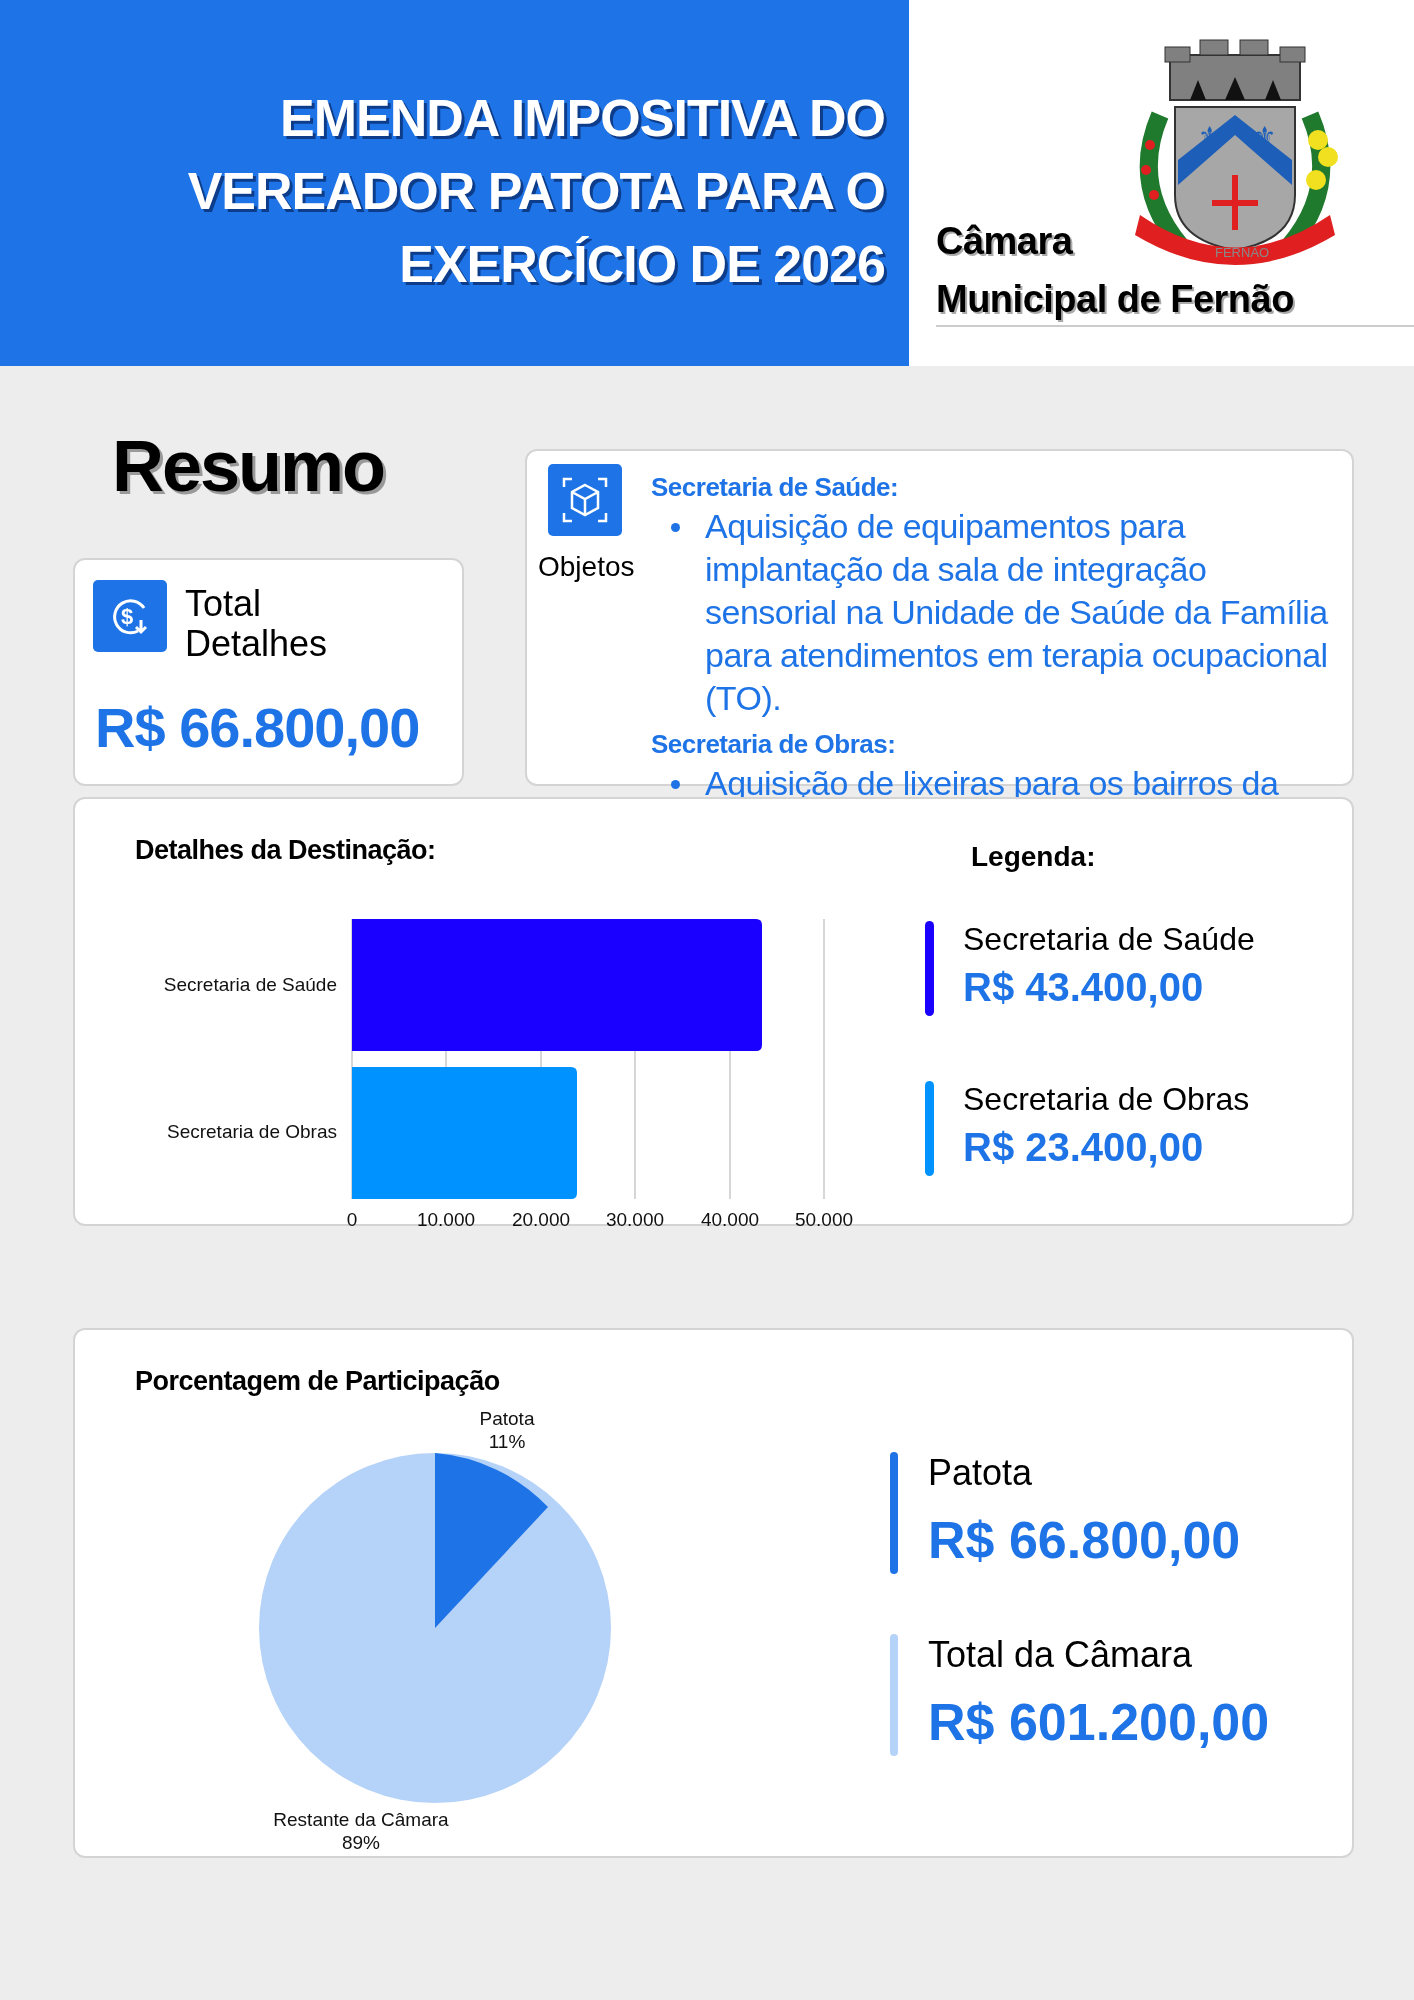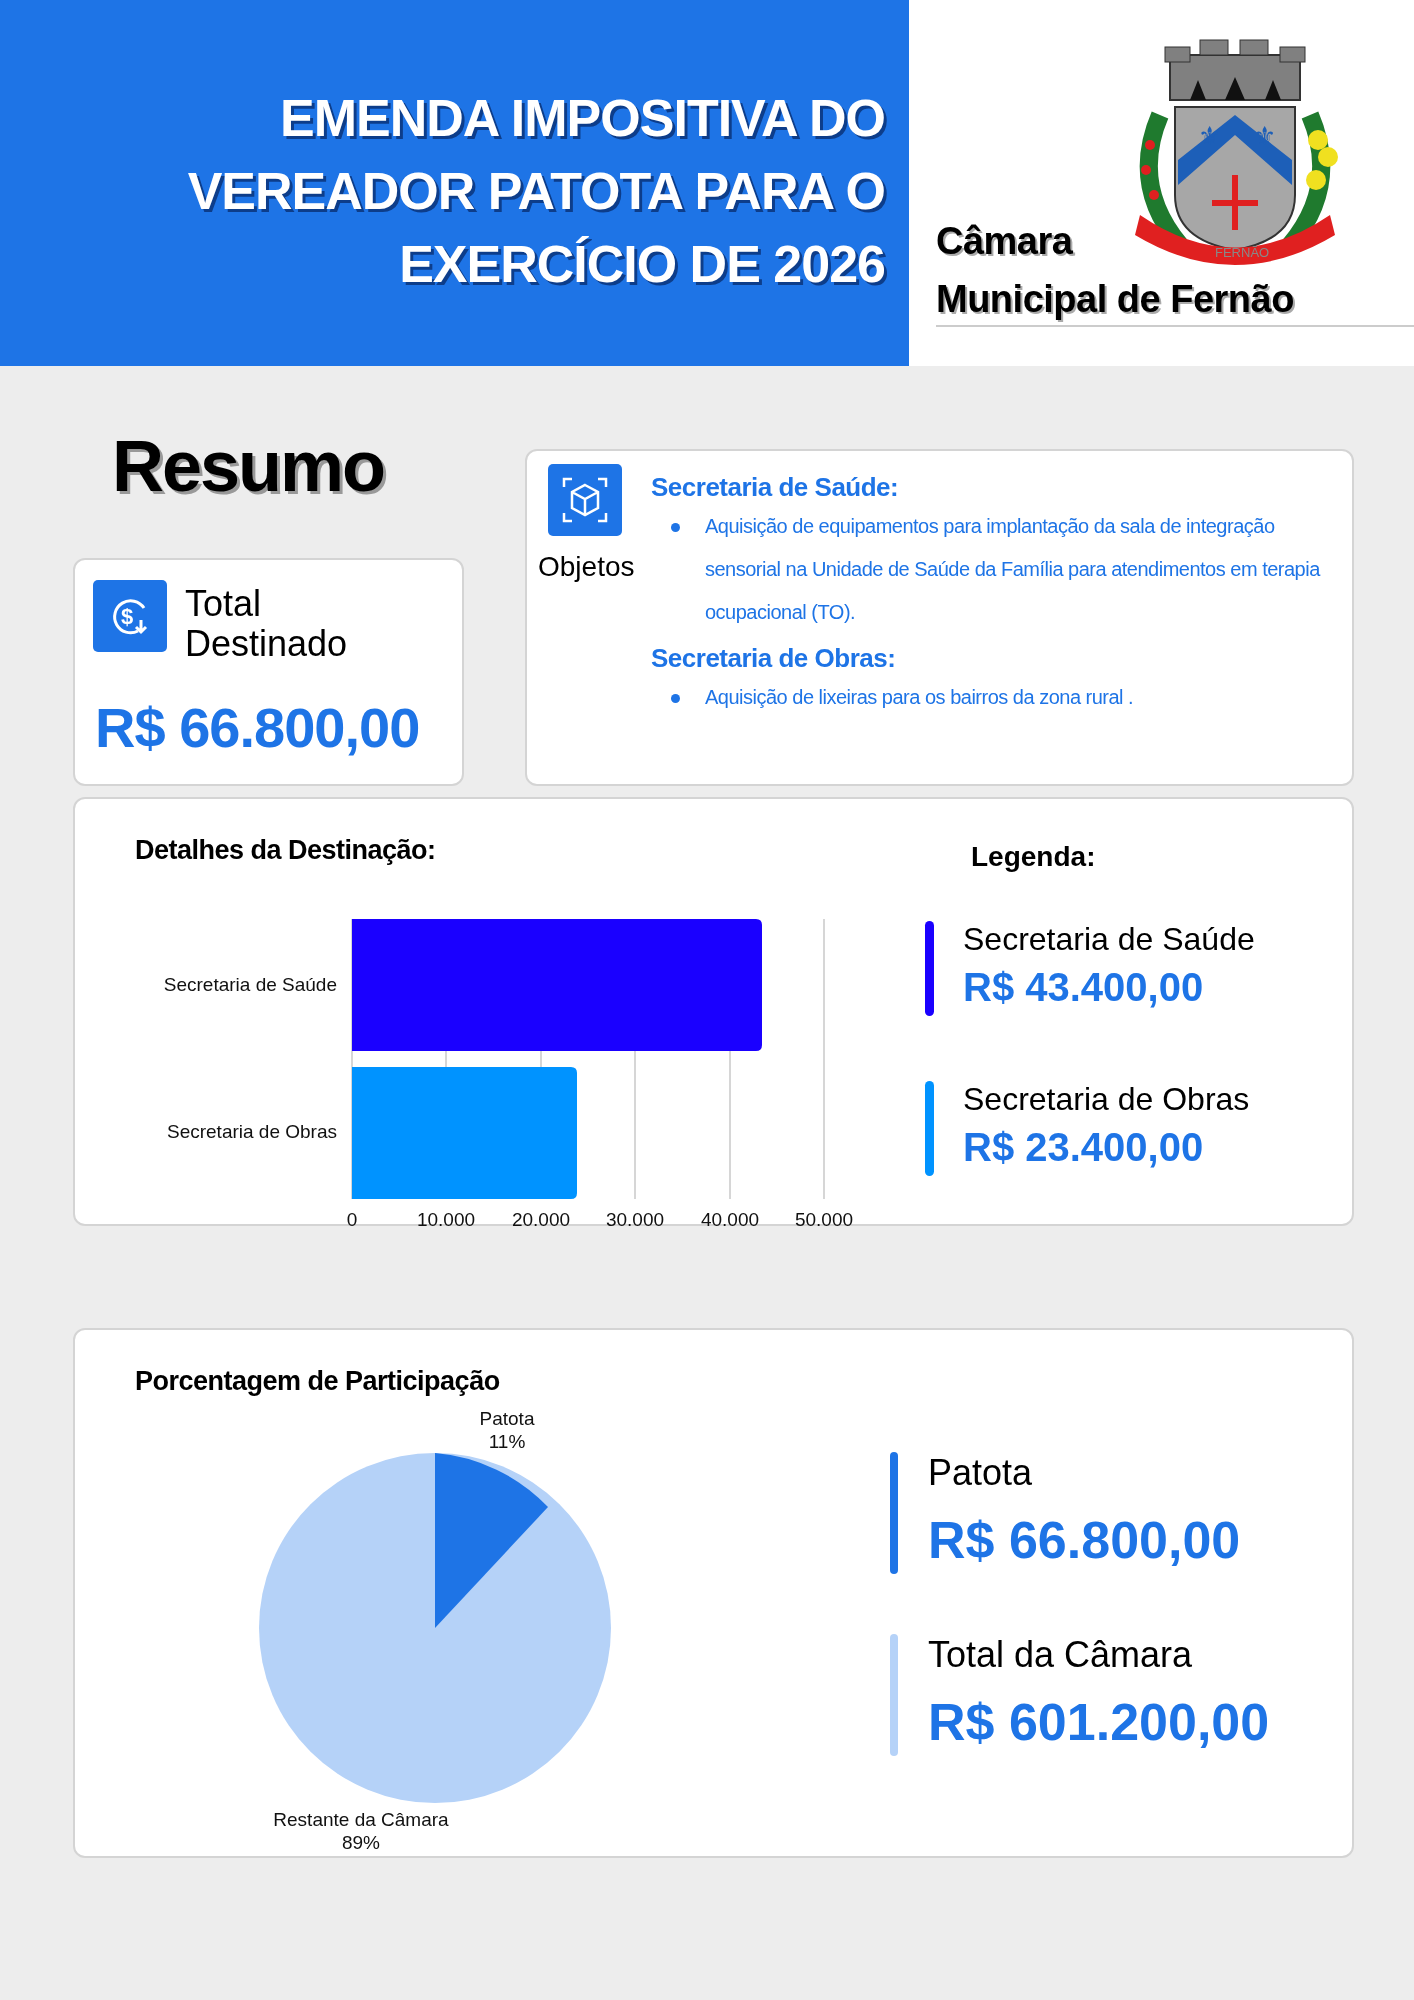--- a/index.html
+++ b/index.html
@@ -14,21 +14,21 @@
   .card { position: absolute; background: #fff; border: 2px solid #d4d4d4; border-radius: 12px; }
   .total-card { left: 73px; top: 558px; width: 391px; height: 228px; }
   .icon-box { position: absolute; width: 74px; height: 72px; background: #1e74e6; border-radius: 5px; display: flex; align-items: center; justify-content: center; }
   .total-label { position: absolute; left: 110px; top: 24px; font-size: 36px; line-height: 40px; color: #000; }
   .total-value { position: absolute; left: 20px; top: 135px; font-size: 56px; font-weight: bold; color: #1e74e6; letter-spacing: -1px; }
   .obj-card { left: 525px; top: 449px; width: 829px; height: 337px; }
   .obj-label { position: absolute; left: 11px; top: 100px; font-size: 28px; color: #000; }
   .obj-content { position: absolute; left: 124px; top: 18px; width: 690px; color: #1e74e6; }
   .obj-head { font-weight: bold; font-size: 26px; line-height: 36px; letter-spacing: -0.5px; }
   .obj-list { list-style: none; margin-left: 20px; }
-  .obj-list li { position: relative; padding-left: 34px; font-size: 20px; line-height: 43px; letter-spacing: -0.5px; }
+  .obj-list li { position: relative; padding-left: 34px; font-size: 34px; line-height: 43px; letter-spacing: -0.5px; }
   .obj-list li::before { content: ""; position: absolute; left: 0; top: 18px; width: 9px; height: 9px; border-radius: 50%; background: #1e74e6; }
   .bar-card { left: 73px; top: 797px; width: 1281px; height: 429px; }
   .card-title { position: absolute; font-weight: bold; font-size: 27px; color: #000; letter-spacing: -0.5px; }
   .legend-title { position: absolute; left: 896px; top: 42px; font-weight: bold; font-size: 28px; color: #000; }
   .legend-item { position: absolute; left: 850px; }
   .legend-bar { position: absolute; left: 0; top: 0; width: 9px; border-radius: 5px; }
   .legend-name { position: absolute; left: 38px; top: 0; font-size: 32px; color: #000; white-space: nowrap; }
   .legend-val { position: absolute; left: 38px; top: 44px; font-size: 40px; font-weight: bold; color: #1e74e6; white-space: nowrap; }
   .pie-card { left: 73px; top: 1328px; width: 1281px; height: 530px; }
   .pie-legend { position: absolute; left: 815px; }
@@ -88,21 +88,21 @@
 <div class="card total-card">
   <div class="icon-box" style="left:18px;top:20px;">
     <svg width="44" height="44" viewBox="0 0 44 44">
       <path d="M36 14 A16 16 0 1 0 30 37" stroke="#fff" stroke-width="3" fill="none"></path>
       <text x="13" y="30" font-size="22" font-weight="bold" fill="#fff">$</text>
       <path d="M33 26 V38 M28 33 L33 38 L38 33" stroke="#fff" stroke-width="3" fill="none"></path>
     </svg>
   </div>
   <div class="total-label">
     <div>Total</div>
-    <div>Destinado</div>
+    <div>Detalhes</div>
   </div>
   <div class="total-value">R$ 66.800,00</div>
 </div>
 
 <div class="card obj-card">
   <div class="icon-box" style="left:21px;top:13px;">
     <svg width="50" height="50" viewBox="0 0 50 50">
       <path d="M4 12 V4 H12 M38 4 H46 V12 M46 38 V46 H38 M12 46 H4 V38" stroke="#fff" stroke-width="2.5" fill="none"></path>
       <path d="M25 10 L38 17 V33 L25 40 L12 33 V17 Z M12 17 L25 24 L38 17 M25 24 V40" stroke="#fff" stroke-width="2.5" fill="none"></path>
     </svg>

